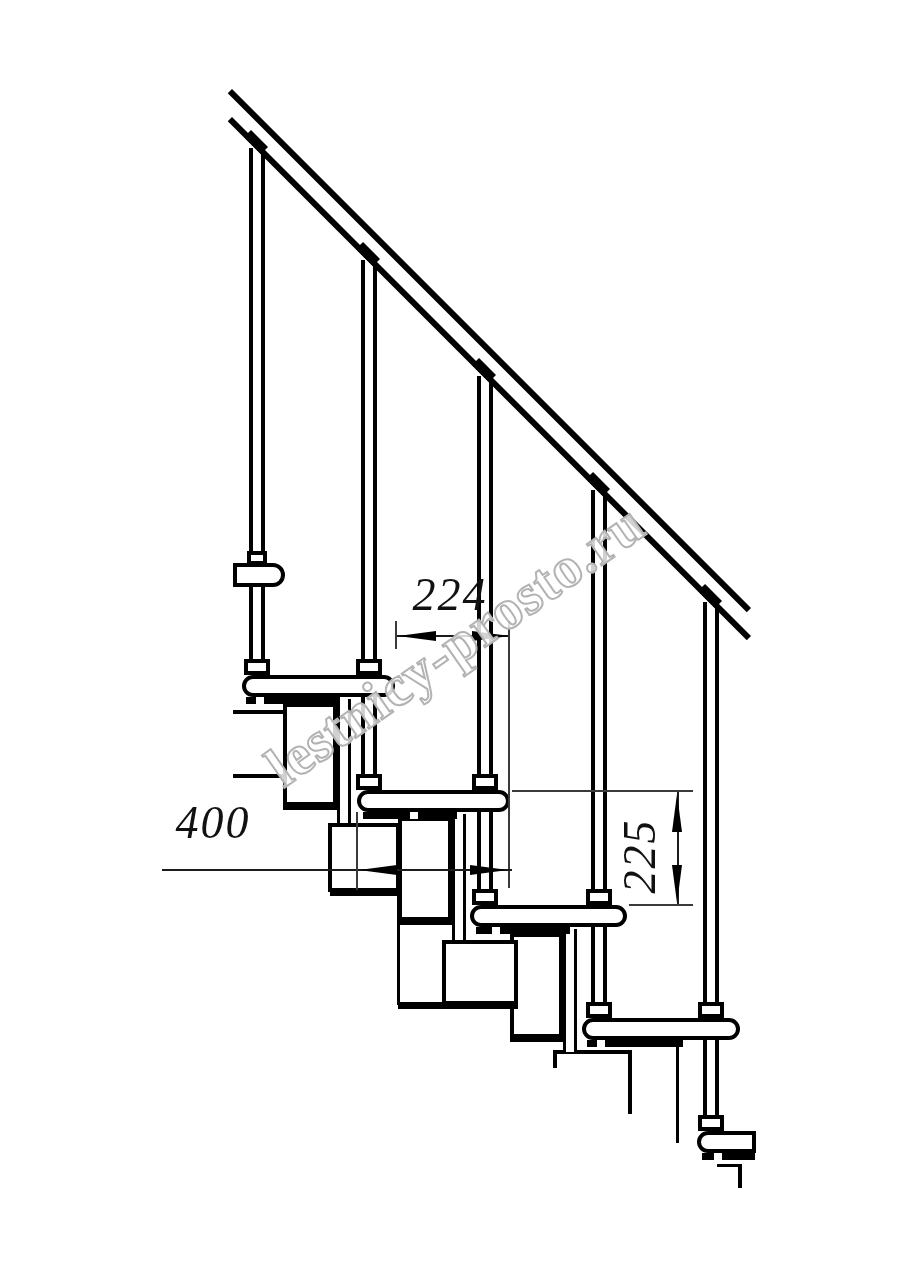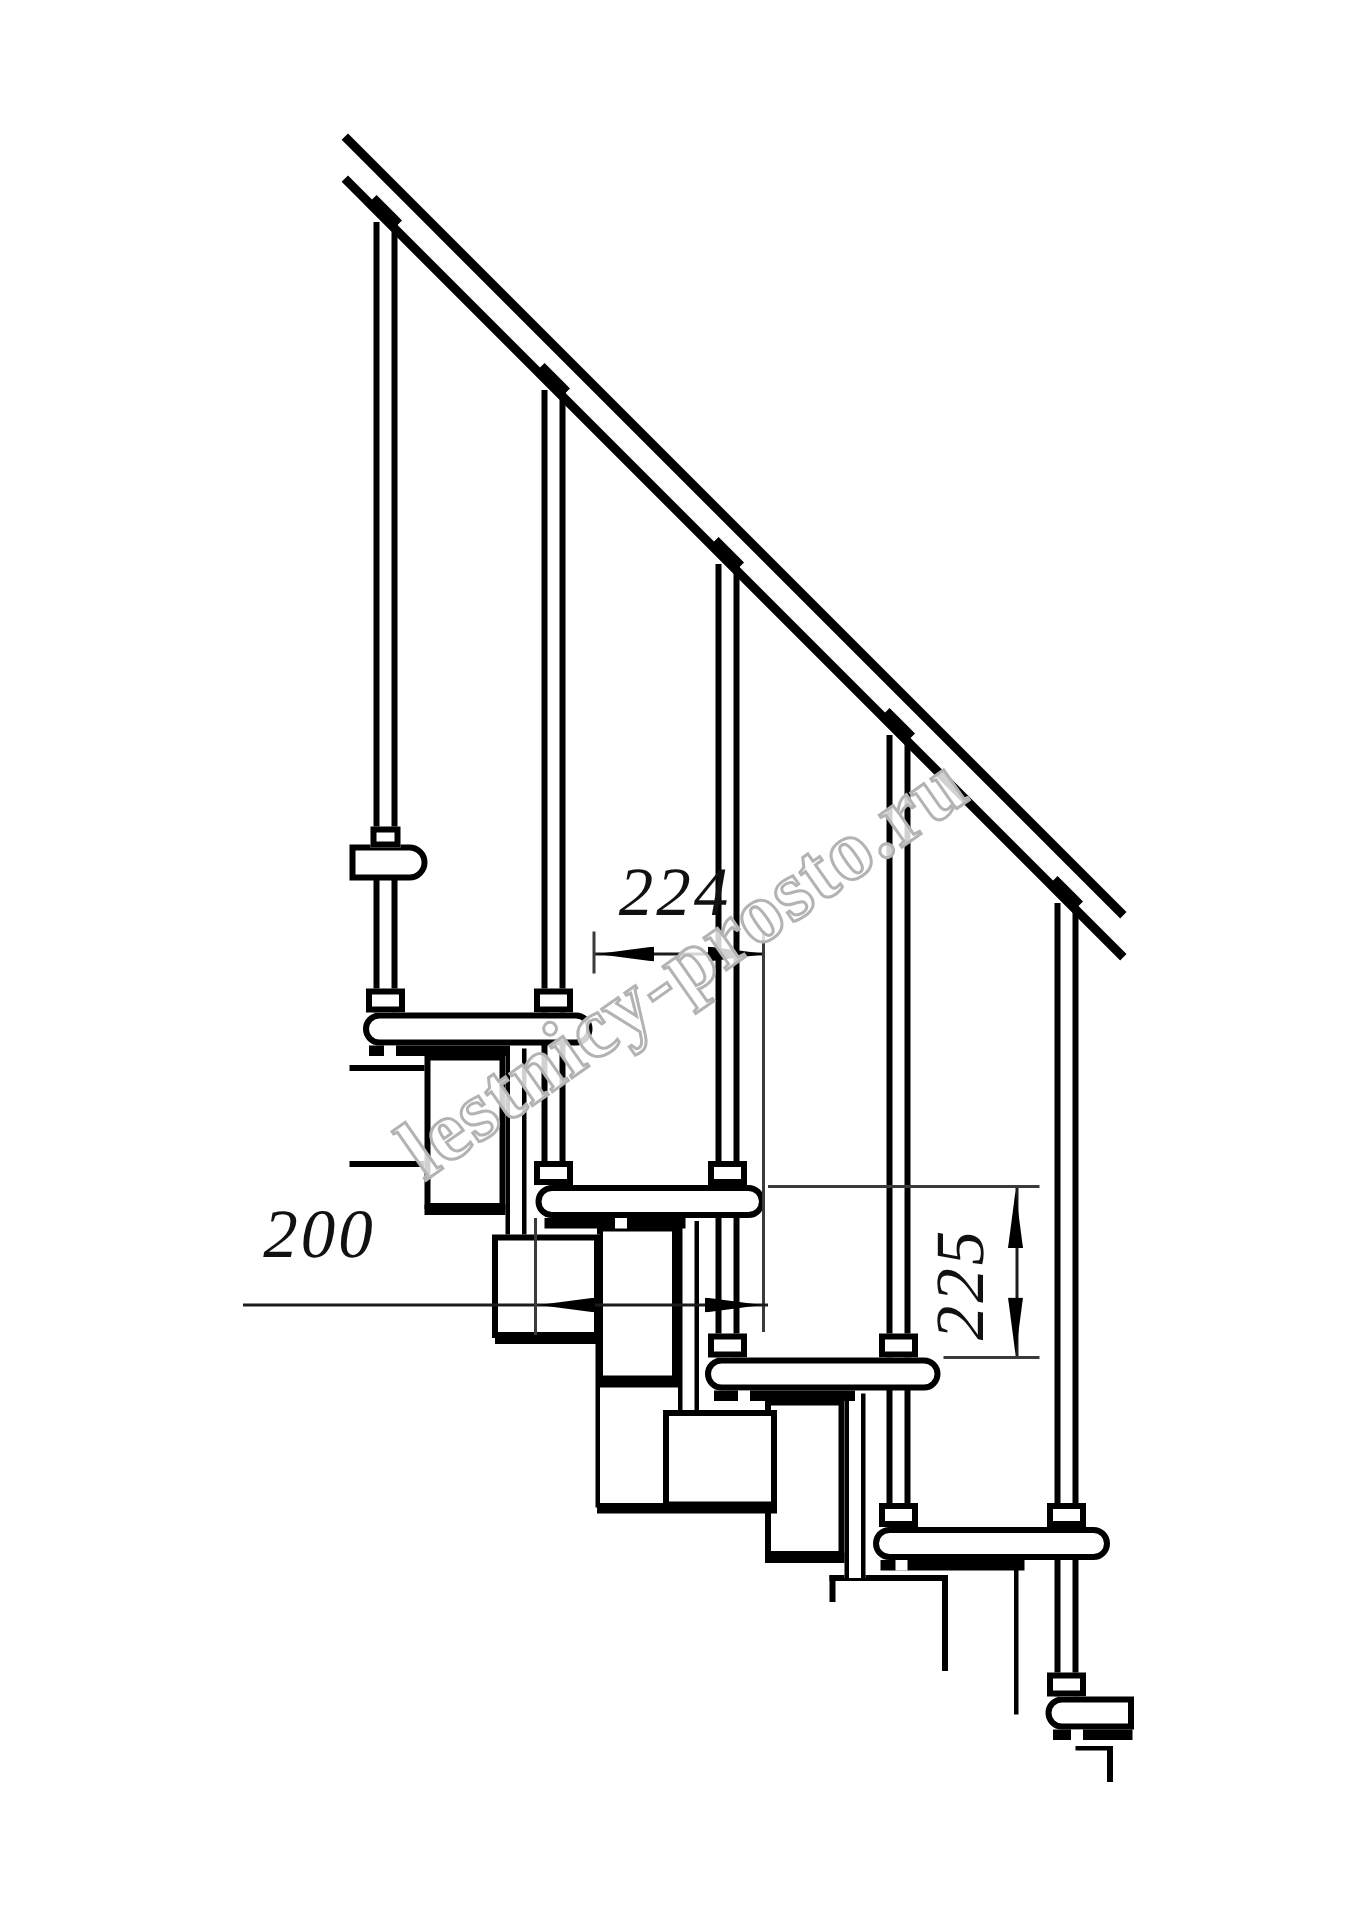--- a/index.html
+++ b/index.html
@@ -107,21 +107,21 @@
   <div class="abs rail z30" style="left:232px;top:89px;width:734px;"></div>
   <div class="abs rail z30" style="left:232px;top:117px;width:734px;"></div>
 
   <div class="abs dimtext z40" style="left:385px;top:572px;width:130px;">224</div>
   <div class="abs dimline z40" style="left:396px;top:635px;width:114px;height:2px;"></div>
   <div class="abs arrow arr-l z40" style="left:398px;top:631px;width:38px;height:10px;"></div>
   <div class="abs arrow arr-r z40" style="left:472px;top:631px;width:38px;height:10px;"></div>
   <div class="abs extline z40" style="left:395px;top:621px;width:2px;height:28px;"></div>
   <div class="abs extline z40" style="left:508px;top:621px;width:2px;height:267px;"></div>
 
-  <div class="abs dimtext z40" style="left:148px;top:800px;width:130px;">200</div>
+  <div class="abs dimtext z40" style="left:148px;top:800px;width:130px;">400</div>
   <div class="abs dimline z40" style="left:162px;top:869px;width:350px;height:2px;"></div>
   <div class="abs arrow arr-l z40" style="left:359px;top:865px;width:38px;height:10px;"></div>
   <div class="abs arrow arr-r z40" style="left:470px;top:865px;width:38px;height:10px;"></div>
   <div class="abs extline z40" style="left:356px;top:812px;width:2px;height:78px;"></div>
 
   <div class="abs dimtext z40" style="left:595px;top:833px;width:90px;height:46px;transform:rotate(-90deg);">225</div>
   <div class="abs dimline z40" style="left:677px;top:792px;width:2px;height:113px;"></div>
   <div class="abs arrow arr-u z40" style="left:672px;top:794px;width:10px;height:38px;"></div>
   <div class="abs arrow arr-d z40" style="left:672px;top:865px;width:10px;height:38px;"></div>
   <div class="abs extline z40" style="left:512px;top:790px;width:181px;height:2px;"></div>

